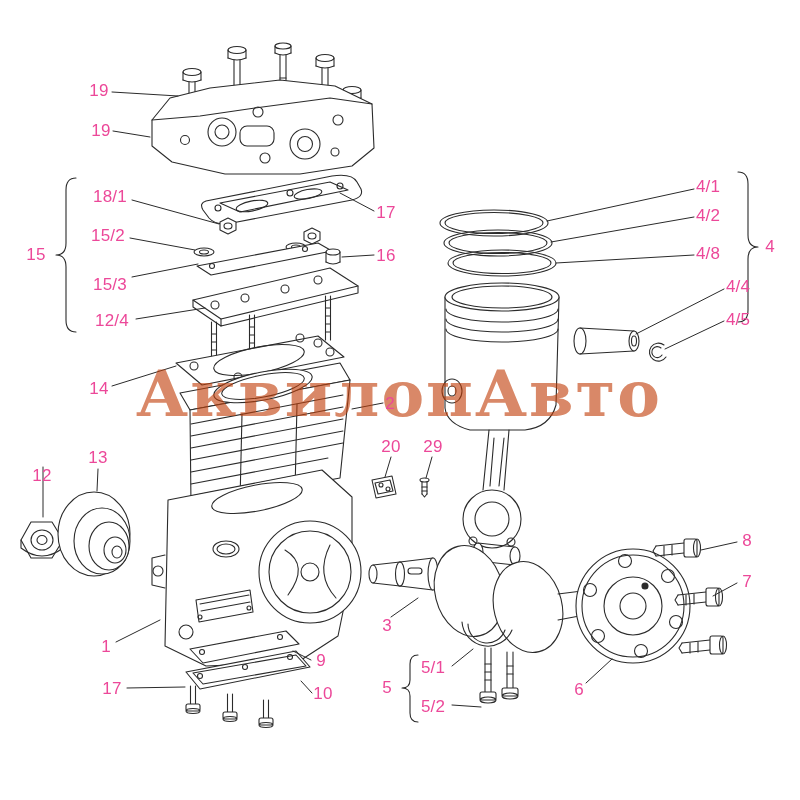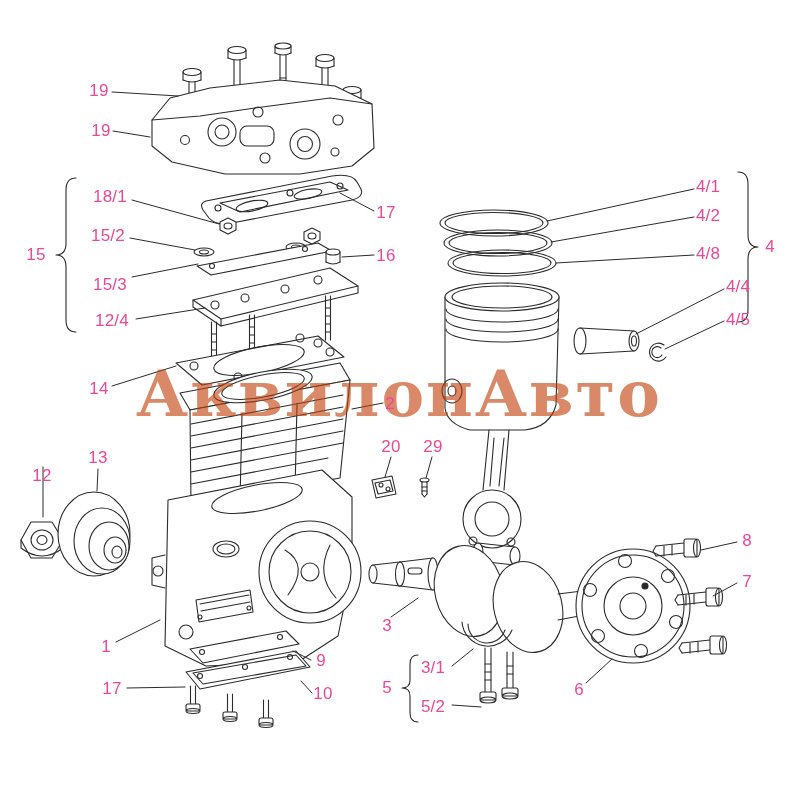--- a/index.html
+++ b/index.html
@@ -439,19 +439,19 @@
 <div class="lbl" style="left:391px;top:447px">20</div>
 <div class="lbl" style="left:433px;top:447px">29</div>
 <div class="lbl" style="left:42px;top:476px">12</div>
 <div class="lbl" style="left:98px;top:458px">13</div>
 <div class="lbl" style="left:106px;top:647px">1</div>
 <div class="lbl" style="left:387px;top:626px">3</div>
 <div class="lbl" style="left:321px;top:661px">9</div>
 <div class="lbl" style="left:323px;top:694px">10</div>
 <div class="lbl" style="left:112px;top:689px">17</div>
 <div class="lbl" style="left:387px;top:688px">5</div>
-<div class="lbl" style="left:433px;top:668px">3/1</div>
+<div class="lbl" style="left:433px;top:668px">5/1</div>
 <div class="lbl" style="left:433px;top:707px">5/2</div>
 <div class="lbl" style="left:579px;top:690px">6</div>
 <div class="lbl" style="left:747px;top:582px">7</div>
 <div class="lbl" style="left:747px;top:541px">8</div>
 
 </div>
 
 </body></html>

